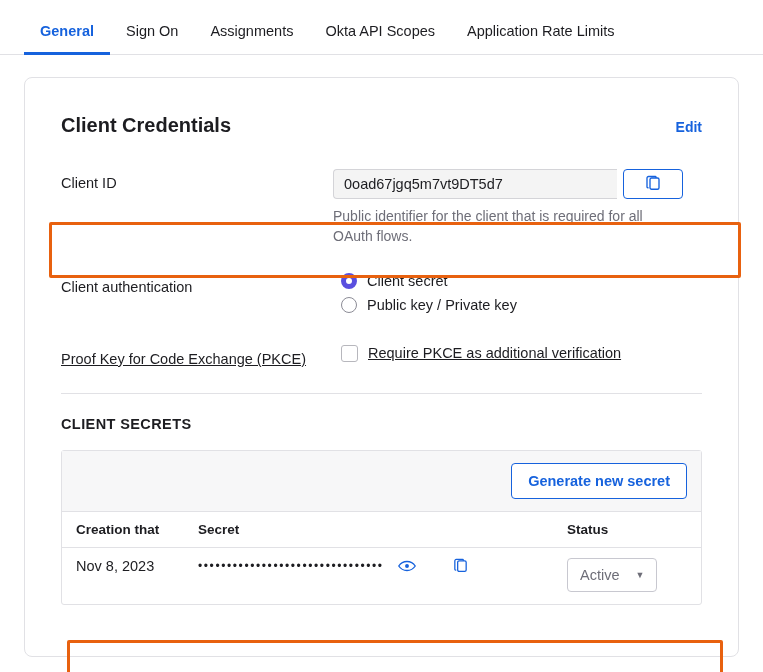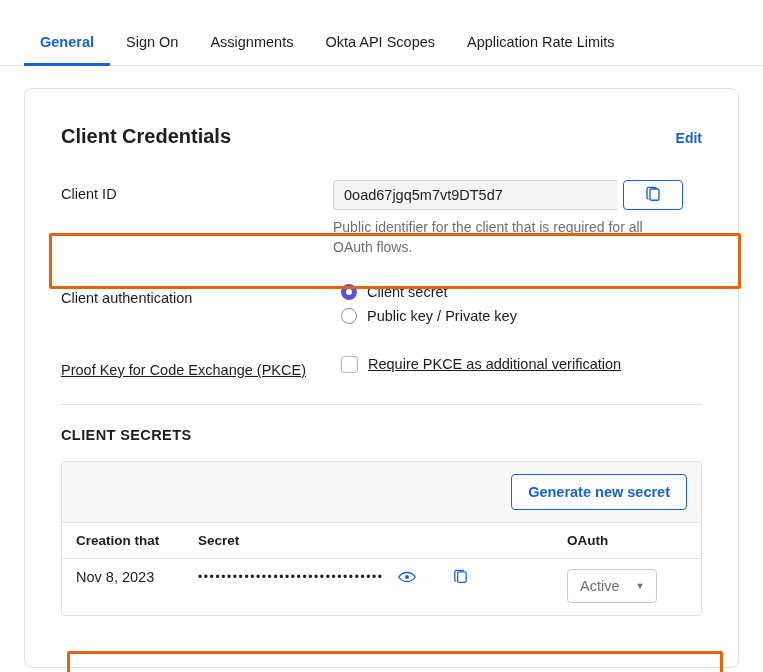--- a/index.html
+++ b/index.html
@@ -11,21 +11,21 @@
     background: #ffffff;
     font-family: "Liberation Sans", sans-serif;
     color: #1d1d21;
     overflow: hidden;
   }
 
   
   .tabbar {
     display: flex;
     align-items: flex-end;
-    height: 66px;
+    height: 55px;
     border-bottom: 1px solid #e1e1e5;
     padding-left: 24px;
     gap: 0px;
   }
   .tab {
     font-size: 14.5px;
     color: #1d1d21;
     padding: 0 16px 13px 16px;
     cursor: pointer;
     white-space: nowrap;
@@ -320,21 +320,21 @@
 
   <div class="section-title">CLIENT SECRETS</div>
 
   <div class="secrets">
     <div class="secrets-toolbar">
       <div class="gen-btn">Generate new secret</div>
     </div>
     <div class="secrets-head">
       <div class="col-date">Creation that</div>
       <div class="col-secret">Secret</div>
-      <div class="col-status">OAuth</div>
+      <div class="col-status">Status</div>
     </div>
     <div class="secrets-row">
       <div class="col-date">Nov 8, 2023</div>
       <div class="secret-cell">
         <span class="dots">••••••••••••••••••••••••••••••••</span>
         <span class="eye-btn">
           <svg width="18" height="14" viewBox="0 0 24 18" fill="none" stroke="#1662dd" stroke-width="1.8">
             <path d="M1 9s4-6 11-6 11 6 11 6-4 6-11 6S1 9 1 9z"></path>
             <circle cx="12" cy="9" r="2.6" fill="#1662dd" stroke="none"></circle>
           </svg>

